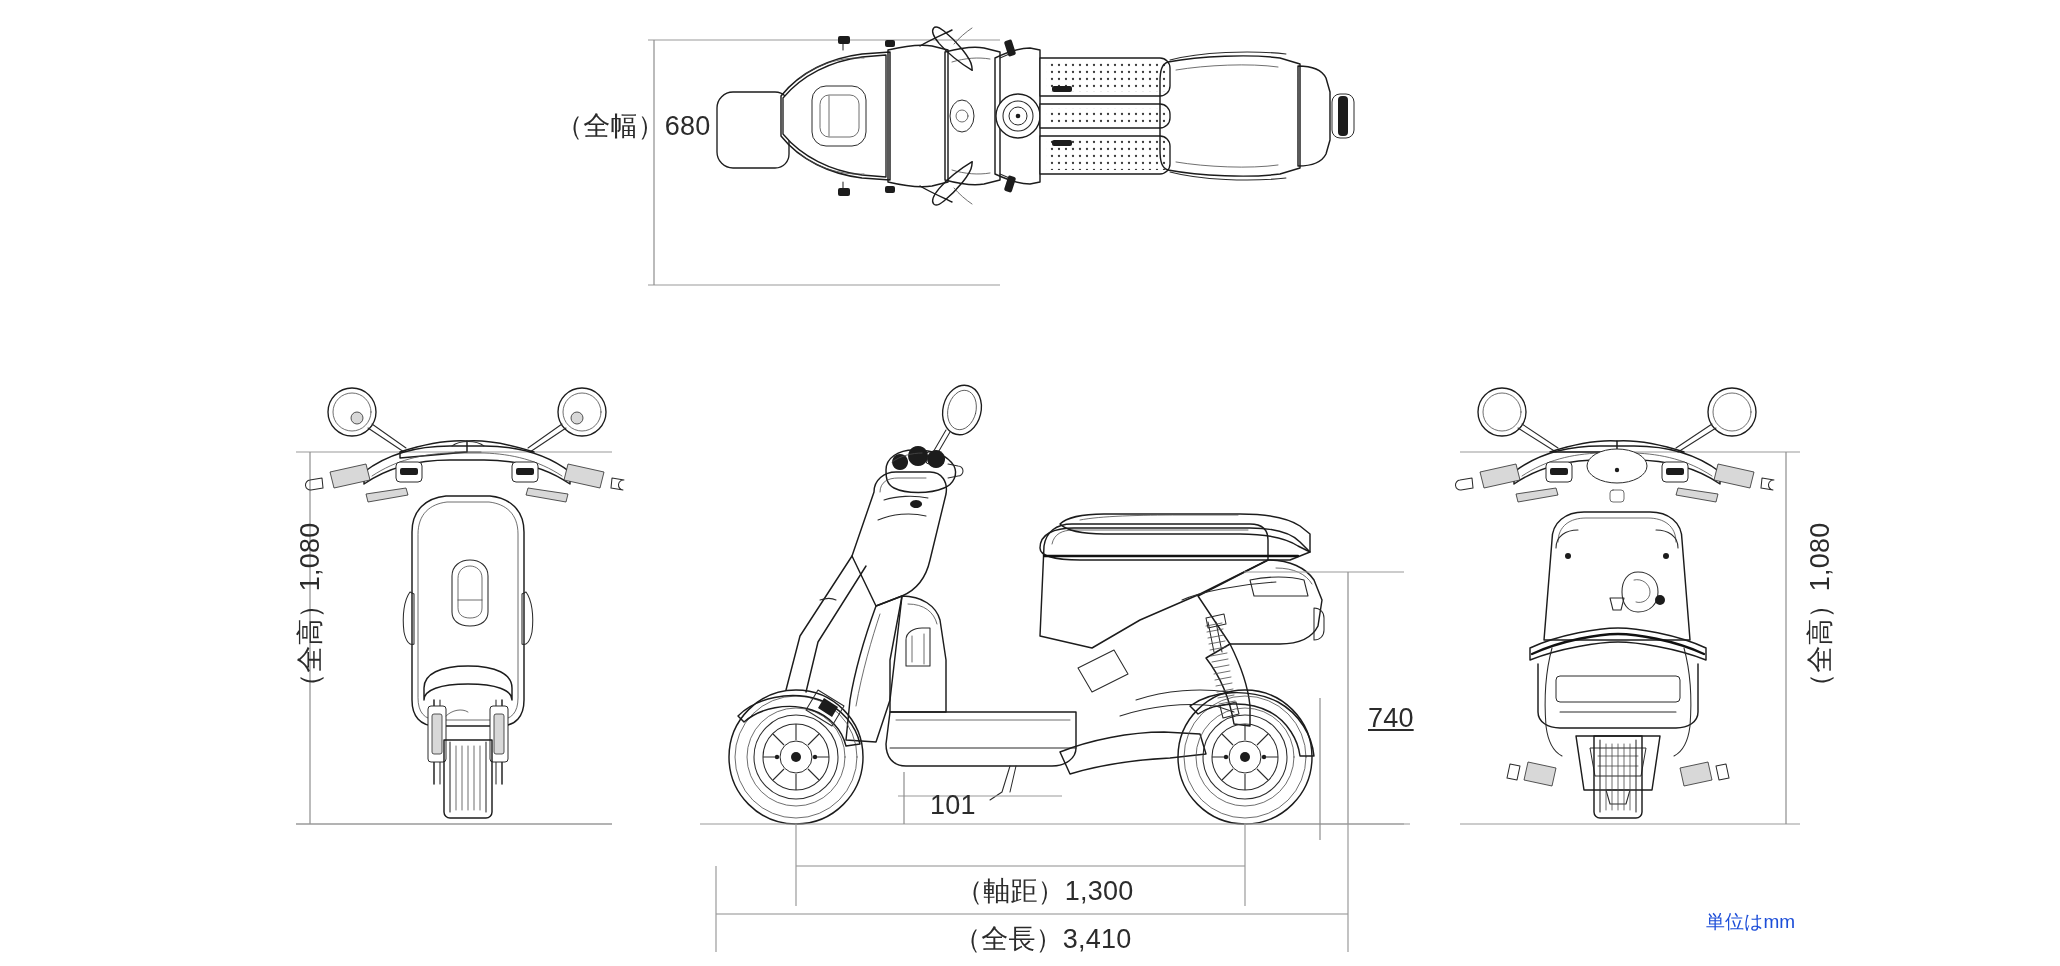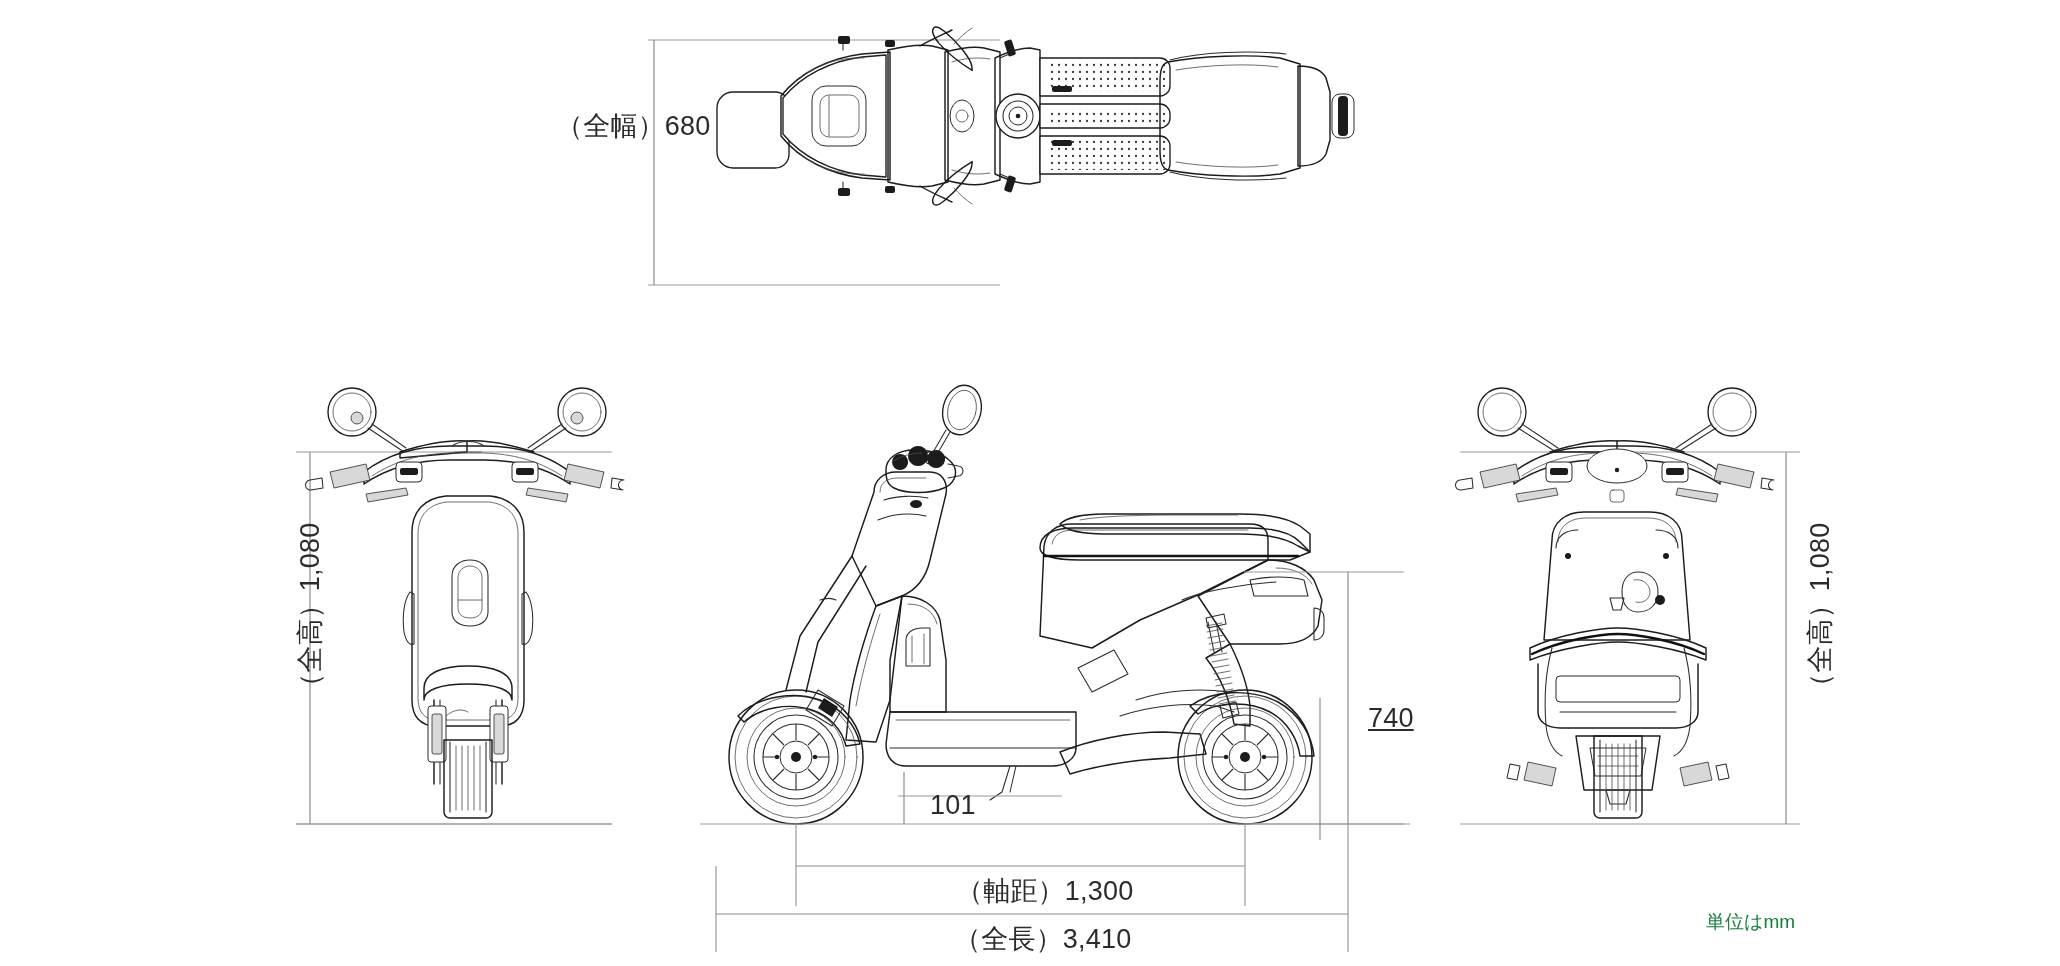--- a/index.html
+++ b/index.html
@@ -35,21 +35,21 @@
     white-space: nowrap;
     font-family: "Liberation Sans", "DejaVu Sans", sans-serif;
   }
   .vert {
     transform-origin: 0 0;
     transform: rotate(-90deg);
   }
   .unitnote {
     position: absolute;
     font-size: 19px;
-    color: #15803d;
+    color: #1d4ed8;
     white-space: nowrap;
   }
   
   .obj   { fill: none; stroke: #1c1c1c; stroke-width: 1.45; stroke-linejoin: round; stroke-linecap: round; }
   .obj2  { fill: none; stroke: #2b2b2b; stroke-width: 1.05; stroke-linejoin: round; stroke-linecap: round; }
   .thin  { fill: none; stroke: #4a4a4a; stroke-width: 0.8;  stroke-linejoin: round; stroke-linecap: round; }
   .heavy { fill: none; stroke: #111111; stroke-width: 2.3;  stroke-linejoin: round; stroke-linecap: round; }
   .dim   { fill: none; stroke: #8e8e8e; stroke-width: 1.2; }
   .ext   { fill: none; stroke: #9a9a9a; stroke-width: 1.2; }
   .wht   { fill: #ffffff; stroke: #1c1c1c; stroke-width: 1.35; stroke-linejoin: round; }

